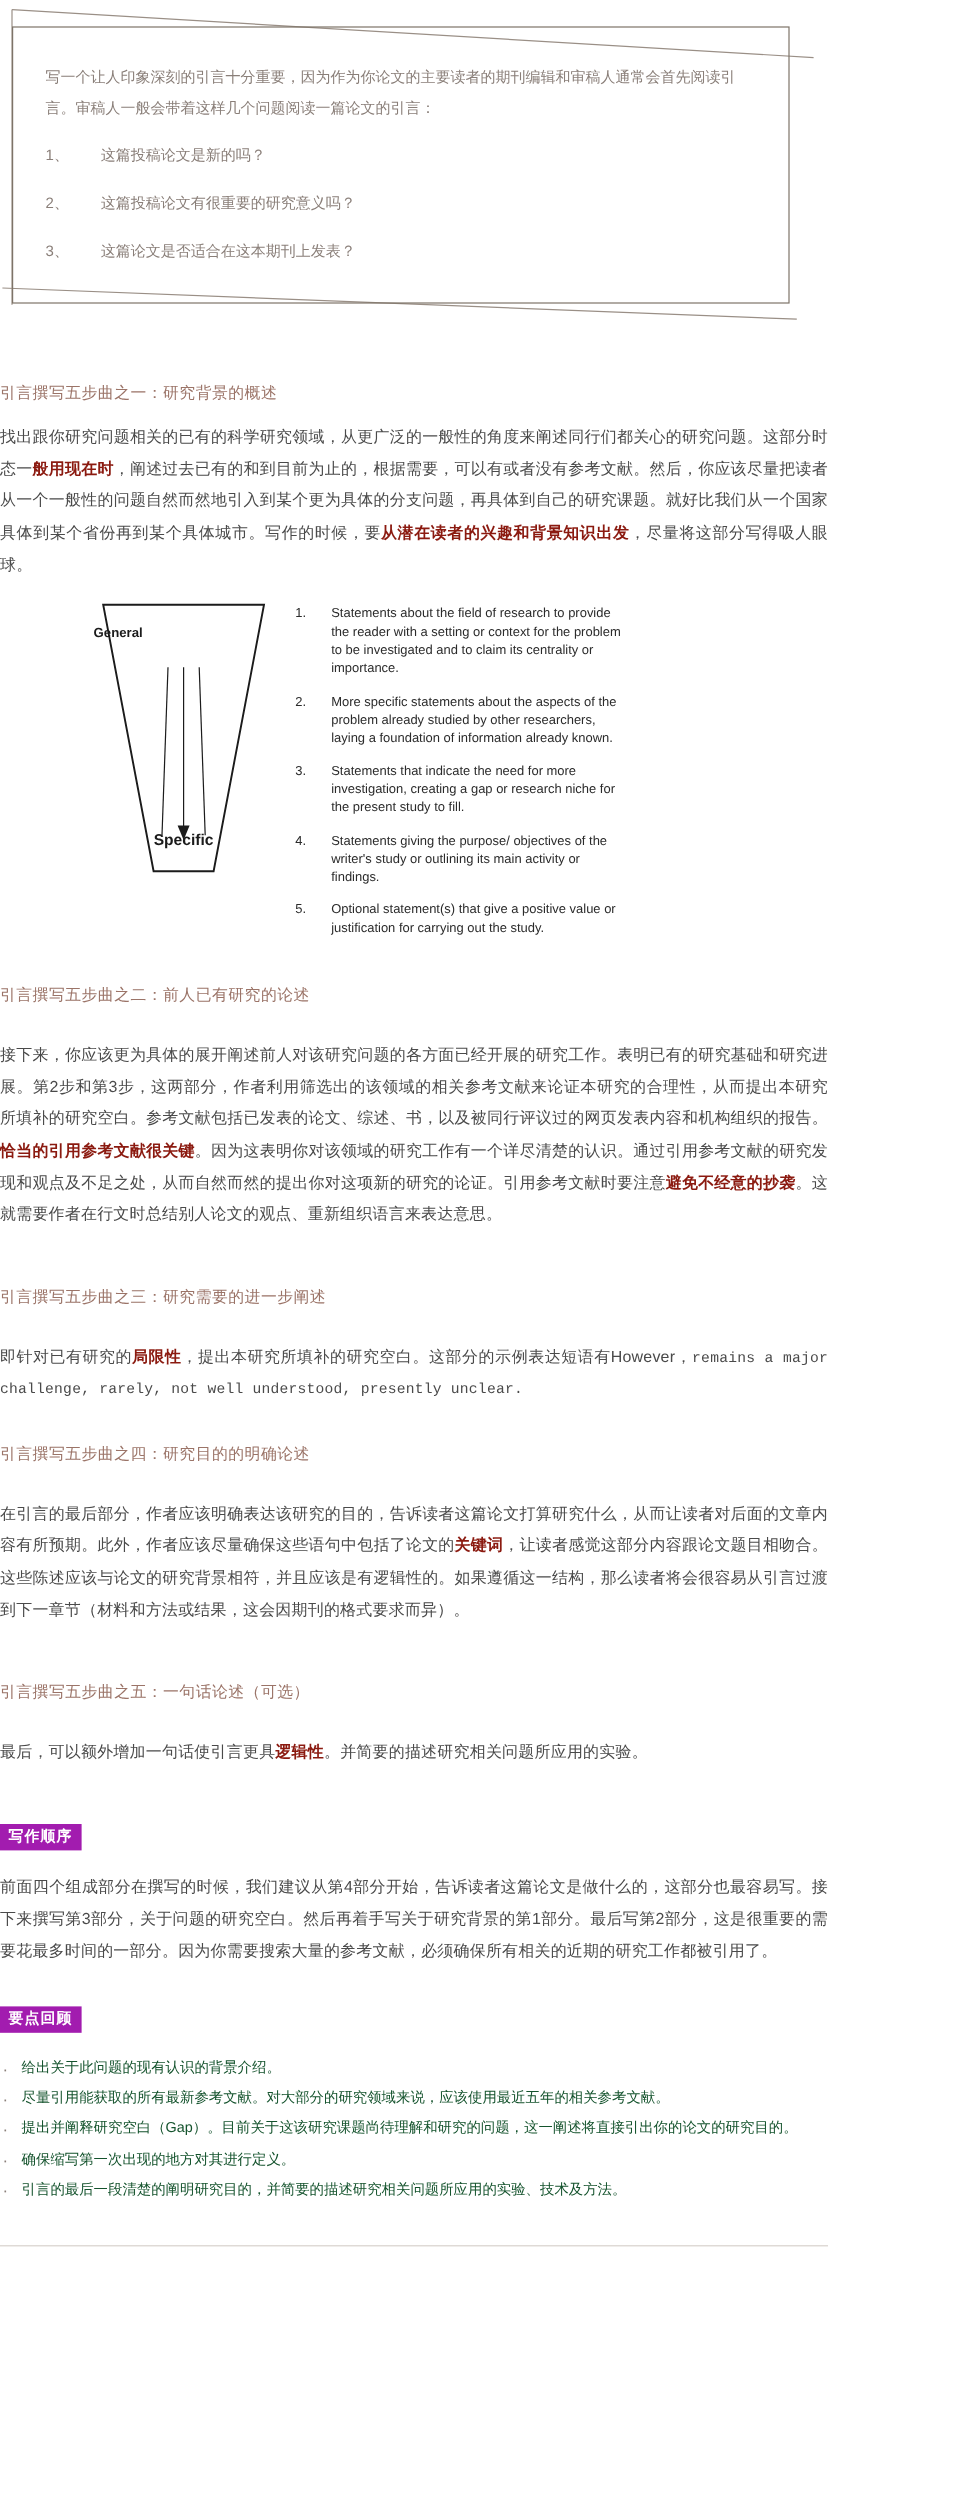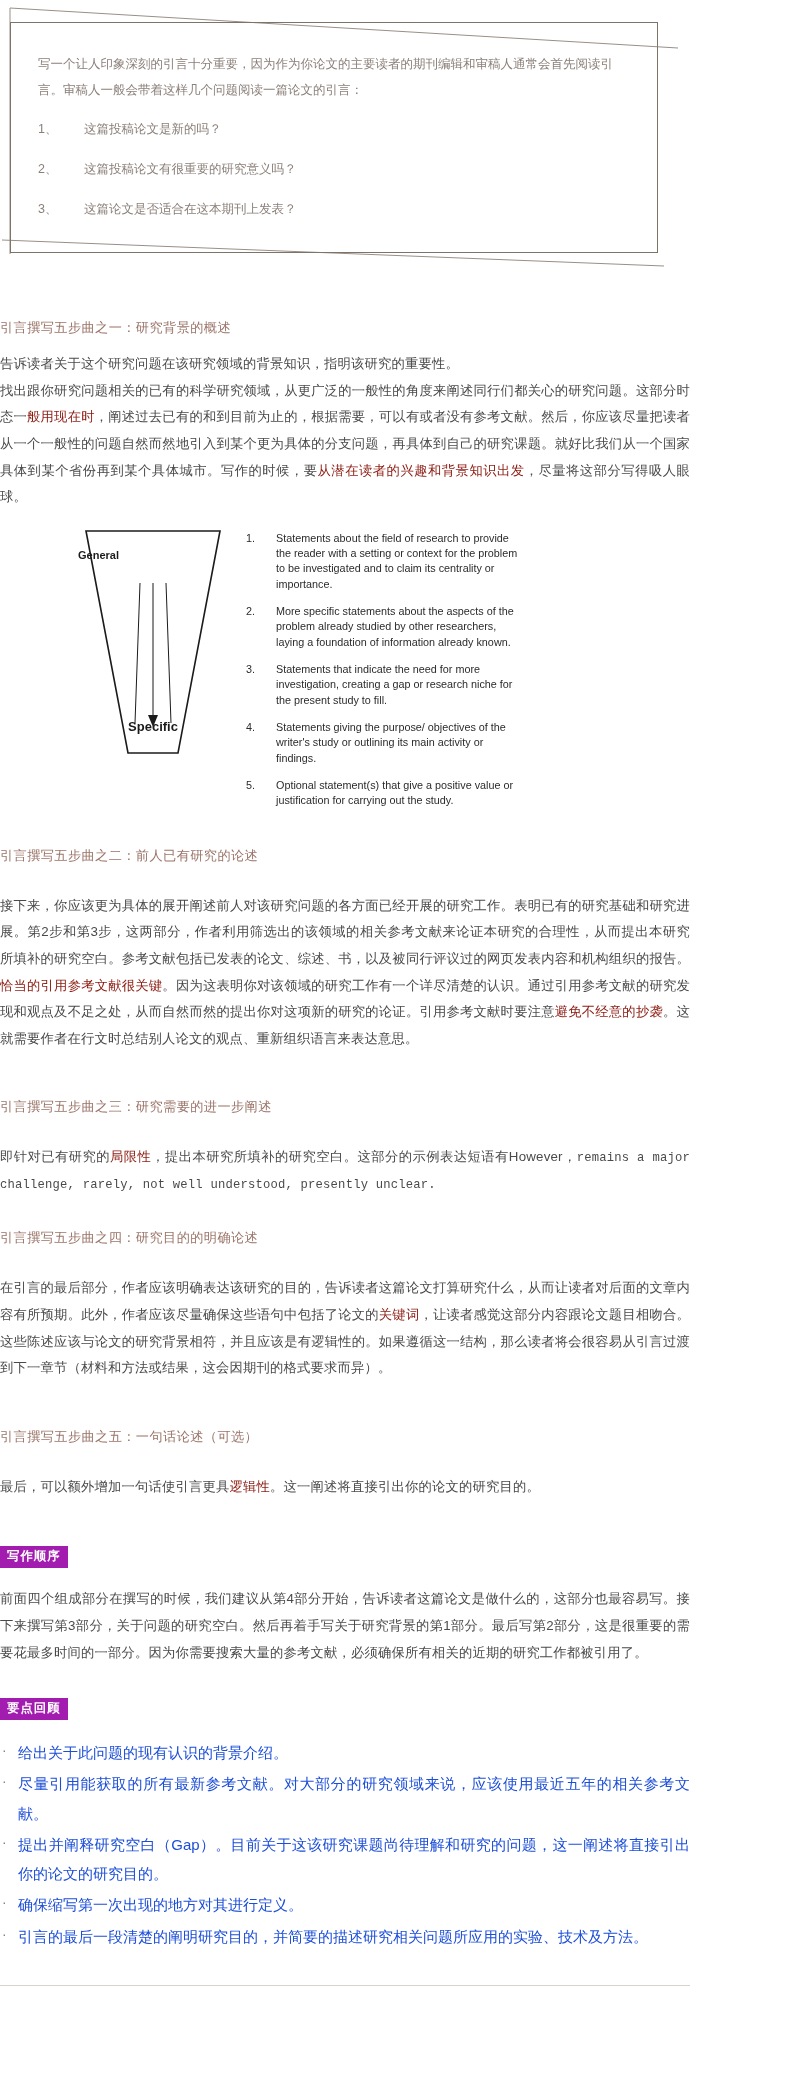--- a/index.html
+++ b/index.html
@@ -70,21 +70,21 @@
     color:#4a4a4a;
     margin:0 0 6px 0;
     text-align:justify;
     letter-spacing:.2px;
   }
   p.body.tight{margin-bottom:0;}
   .gap-sm{height:14px;}
   .gap-md{height:26px;}
   .gap-lg{height:40px;}
 
-  b.em{color:#8b1a10;font-weight:normal;}
+  b.em{color:#8b1a10;font-weight:bold;}
 
   
   h3.shead{
     font-size:13.2px;
     font-weight:normal;
     color:#9b7468;
     margin:0 0 14px 0;
     letter-spacing:.4px;
   }
 
@@ -162,23 +162,23 @@
     padding:2px 7px 3px 7px;
     letter-spacing:1px;
     margin:0 0 18px 0;
   }
 
   
   ul.keylist{margin:0;padding:0;list-style:none;}
   ul.keylist li{
     position:relative;
     padding-left:18px;
-    font-size:15px;
+    font-size:12px;
     line-height:1.95;
-    color:#1d4ed8;
+    color:#14532d;
     margin-bottom:2px;
     text-align:justify;
   }
   ul.keylist li:before{
     content:"·";
     position:absolute;left:2px;top:-1px;
     color:#8a7f79;
     font-size:14px;
   }
 
@@ -219,21 +219,20 @@
       </li>
     </ul>
   </div>
 
   <div class="gap-lg"></div>
 
 
   <div class="gap-md"></div>
 
   <h3 class="shead">引言撰写五步曲之一：研究背景的概述</h3>
-  <p class="body tight">告诉读者关于这个研究问题在该研究领域的背景知识，指明该研究的重要性。</p>
   <p class="body"><span>找出跟你研究问题相关的已有的科学研究领域，从更广泛的一般性的角度来阐述同行们都关心的研究问题。这部分时态一</span><b class="em">般用现在时</b><span>，阐述过去已有的和到目前为止的，根据需要，可以有或者没有参考文献。然后，你应该尽量把读者从一个一般性的问题自然而然地引入到某个更为具体的分支问题，再具体到自己的研究课题。就好比我们从一个国家具体到某个省份再到某个具体城市。写作的时候，要</span><b class="em">从潜在读者的兴趣和背景知识出发</b><span>，尽量将这部分写得吸人眼球。</span></p>
 
   <div class="figure">
     <div class="funnel">
       <svg width="150" height="230" viewBox="0 0 150 230">
         <polygon points="8,4 142,4 100,226 50,226" fill="none" stroke="#1b1b1b" stroke-width="1.6"></polygon>
         <line x1="62" y1="56" x2="57" y2="196" stroke="#1b1b1b" stroke-width="1"></line>
         <line x1="88" y1="56" x2="93" y2="196" stroke="#1b1b1b" stroke-width="1"></line>
         <line x1="75" y1="56" x2="75" y2="190" stroke="#1b1b1b" stroke-width="1"></line>
         <polygon points="75,200 70,188 80,188" fill="#1b1b1b"></polygon>
@@ -266,21 +265,21 @@
   <div class="gap-md"></div>
 
   <h3 class="shead">引言撰写五步曲之四：研究目的的明确论述</h3>
   <div class="gap-sm"></div>
   <p class="body"><span>在引言的最后部分，作者应该明确表达该研究的目的，告诉读者这篇论文打算研究什么，从而让读者对后面的文章内容有所预期。此外，作者应该尽量确保这些语句中包括了论文的</span><b class="em">关键词</b><span>，让读者感觉这部分内容跟论文题目相吻合。这些陈述应该与论文的研究背景相符，并且应该是有逻辑性的。如果遵循这一结构，那么读者将会很容易从引言过渡到下一章节（材料和方法或结果，这会因期刊的格式要求而异）。</span></p>
 
   <div class="gap-lg"></div>
 
   <h3 class="shead">引言撰写五步曲之五：一句话论述（可选）</h3>
   <div class="gap-sm"></div>
-  <p class="body"><span>最后，可以额外增加一句话使引言更具</span><b class="em">逻辑性</b><span>。这一阐述将直接引出你的论文的研究目的。</span></p>
+  <p class="body"><span>最后，可以额外增加一句话使引言更具</span><b class="em">逻辑性</b><span>。并简要的描述研究相关问题所应用的实验。</span></p>
 
   <div class="gap-lg"></div>
 
   <div>
     <span class="badge">写作顺序</span>
     <p class="body">前面四个组成部分在撰写的时候，我们建议从第4部分开始，告诉读者这篇论文是做什么的，这部分也最容易写。接下来撰写第3部分，关于问题的研究空白。然后再着手写关于研究背景的第1部分。最后写第2部分，这是很重要的需要花最多时间的一部分。因为你需要搜索大量的参考文献，必须确保所有相关的近期的研究工作都被引用了。</p>
   </div>
 
   <div class="gap-md"></div>
 

